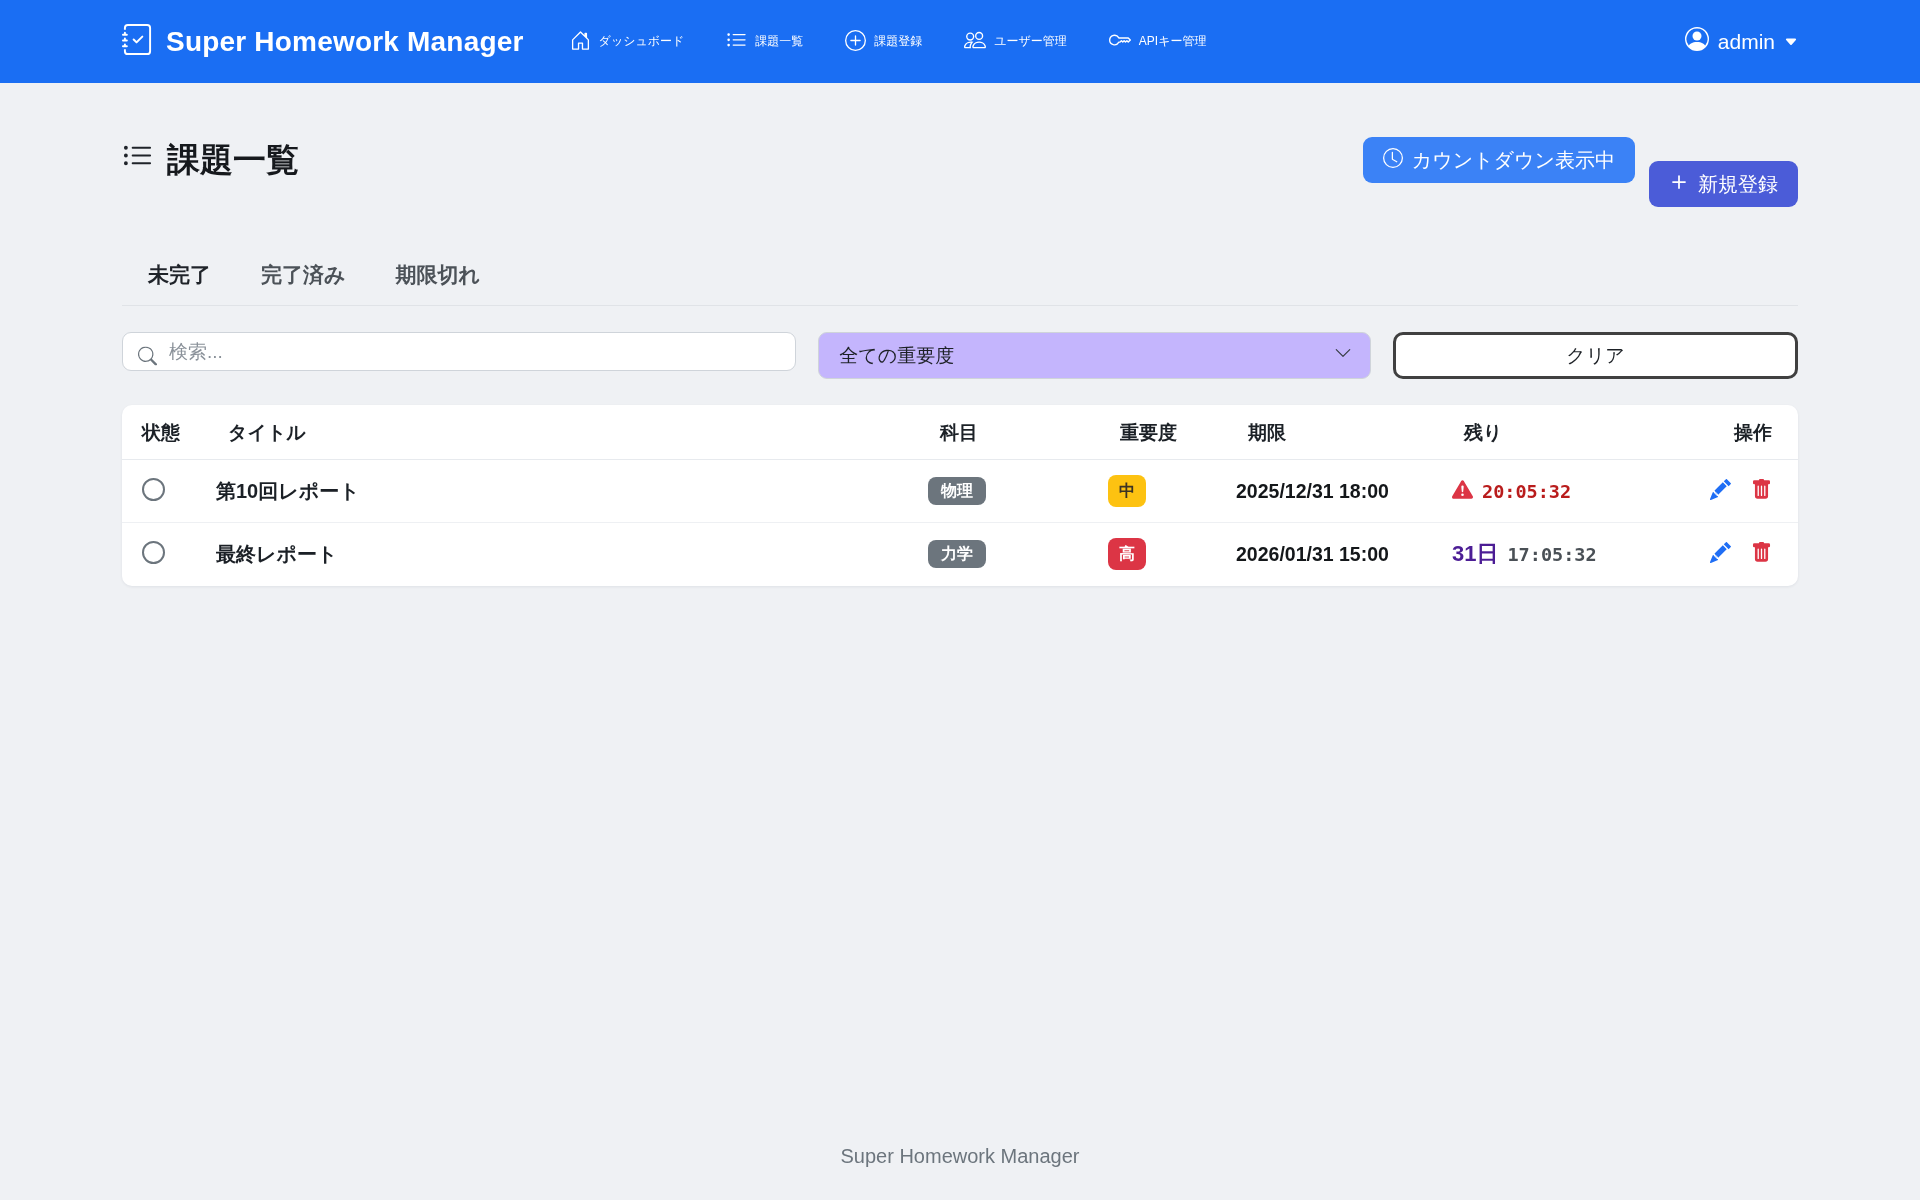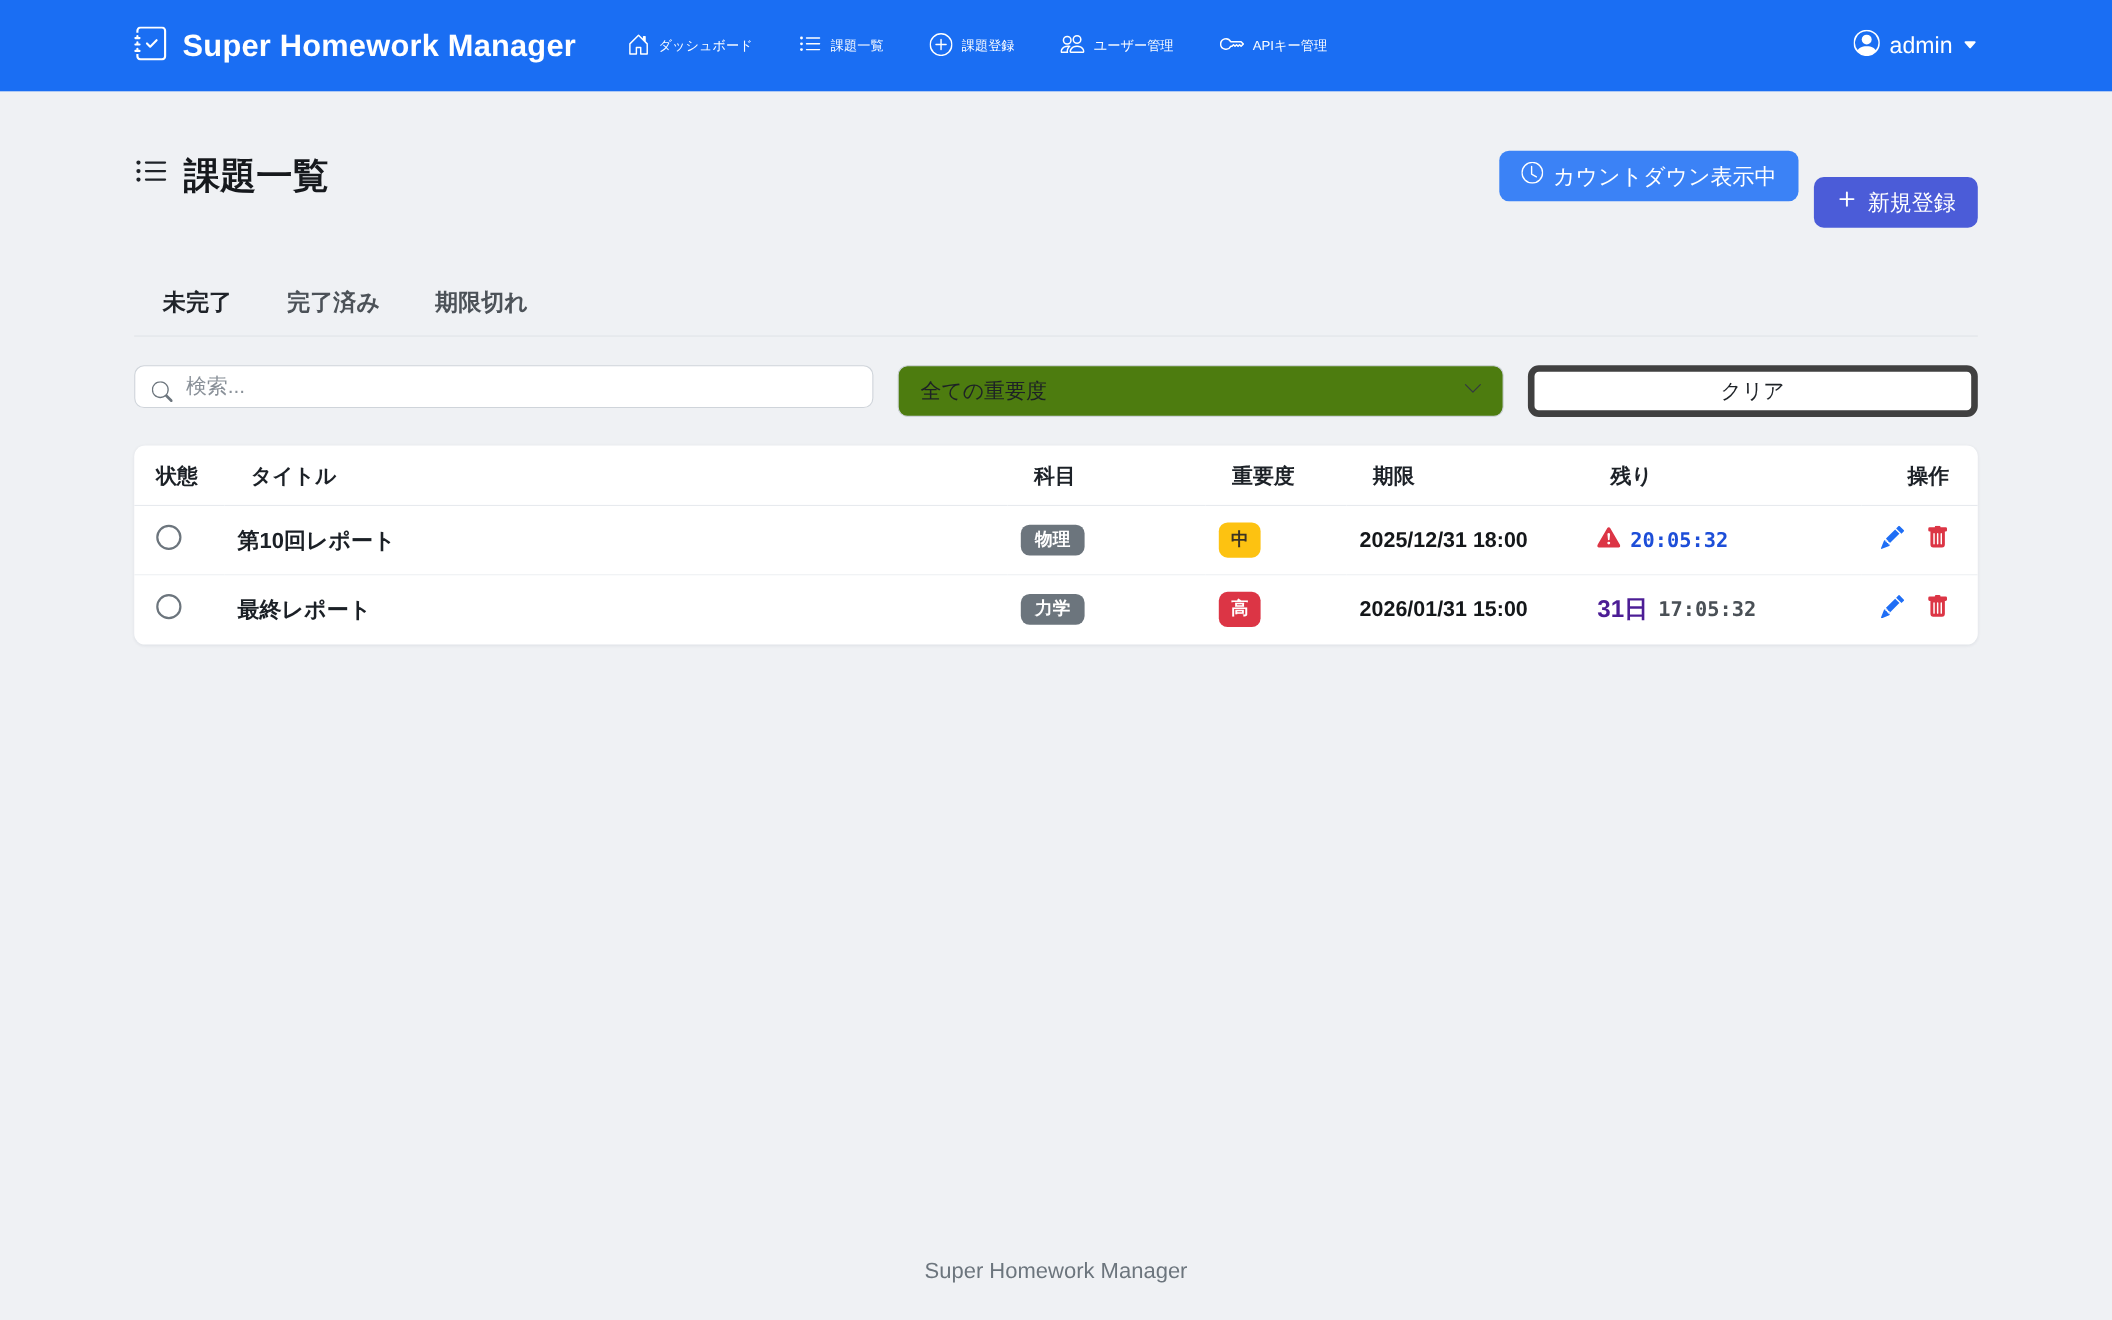--- a/index.html
+++ b/index.html
@@ -41,24 +41,24 @@
   .tab.active { color:#1f2329; }
 
   
   .filters { display:flex; gap:22px; margin-top:26px; }
   .search-wrap { position:relative; flex:1.69; }
   .search-wrap svg { position:absolute; left:16px; top:50%; transform:translateY(-50%); }
   .search-input { width:100%; height:39px; border:1px solid #cfd4da; border-radius:9px;
                   padding:0 14px 0 46px; font-size:19px; background:#fff; color:#212529;
                   font-family:"Liberation Sans","DejaVu Sans",sans-serif; }
   .search-input::placeholder { color:#8a9199; }
-  .select-box { flex:1.285; height:47px; background:#4d7c0f; border:1px solid #cfd4da; border-radius:9px;
+  .select-box { flex:1.285; height:47px; background:#c4b5fd; border:1px solid #cfd4da; border-radius:9px;
                 display:flex; align-items:center; justify-content:space-between;
                 padding:0 18px 0 20px; font-size:19px; color:#1d2126; cursor:pointer; }
-  .btn-clear { flex:1; height:47px; background:#fff; border:6px solid #404040; border-radius:10px;
+  .btn-clear { flex:1; height:47px; background:#fff; border:3px solid #404040; border-radius:10px;
                font-size:19px; color:#1d2126; cursor:pointer; display:flex; align-items:center; justify-content:center;
                font-family:"Liberation Sans","DejaVu Sans",sans-serif; }
 
   
   .card { margin-top:26px; background:#fff; border-radius:10px; overflow:hidden;
           box-shadow:0 1px 3px rgba(20,30,50,.07); }
   table { width:100%; border-collapse:collapse; }
   th { text-align:left; font-size:19px; font-weight:700; color:#1c2127;
        padding:15px 24px 13px; border-bottom:1px solid #e7eaee; white-space:nowrap; }
   th:first-child, td:first-child { padding-left:20px; }
@@ -68,21 +68,21 @@
   .status-circle { width:23px; height:23px; border:2px solid #6c757d; border-radius:50%;
                    background:transparent; cursor:pointer; display:inline-block; }
   .row-title { font-size:20px; font-weight:700; color:#1b2026; }
   .badge { display:inline-block; padding:6px 13px; border-radius:8px; font-size:16px; font-weight:600; line-height:1; }
   .badge-subject { background:#6c757d; color:#fff; }
   .badge-mid { background:#fdc211; color:#3c3324; padding:8px 11px; }
   .badge-high { background:#dc3545; color:#fff; padding:8px 11px; }
   .deadline { font-size:19.5px; font-weight:700; color:#14171a; white-space:nowrap; }
   .remaining { display:flex; align-items:center; gap:9px; white-space:nowrap; }
   .remaining .time { font-family:"DejaVu Sans Mono","Liberation Mono",monospace; font-size:18.5px; font-weight:700; }
-  .remaining.urgent .time { color:#1d4ed8; }
+  .remaining.urgent .time { color:#b91c1c; }
   .remaining .days { font-size:22px; font-weight:700; color:#4c1d95; }
   .remaining.normal .time { color:#4a5056; }
   .action-btns { display:inline-flex; align-items:center; gap:20px; }
   .icon-btn { background:none; border:none; cursor:pointer; padding:0; line-height:0; }
 
   
   footer { flex:0 0 auto; text-align:center; padding:26px 0 32px; }
   .footer-brand { font-size:20px; color:#6c757d; }
   .footer-license { margin-top:14px; font-size:17px; color:#495057; }
   .footer-license a { color:#0d6efd; font-weight:700; text-decoration:underline; cursor:pointer; }

